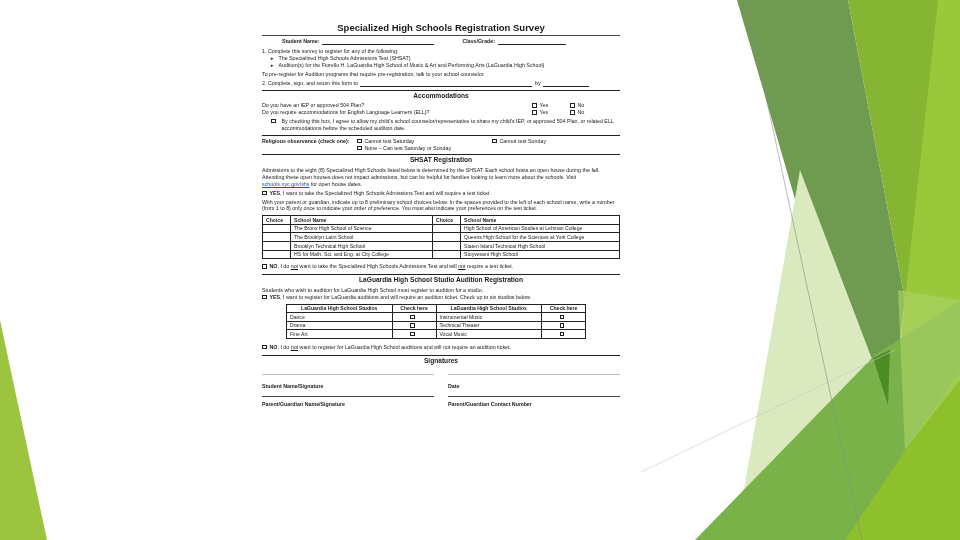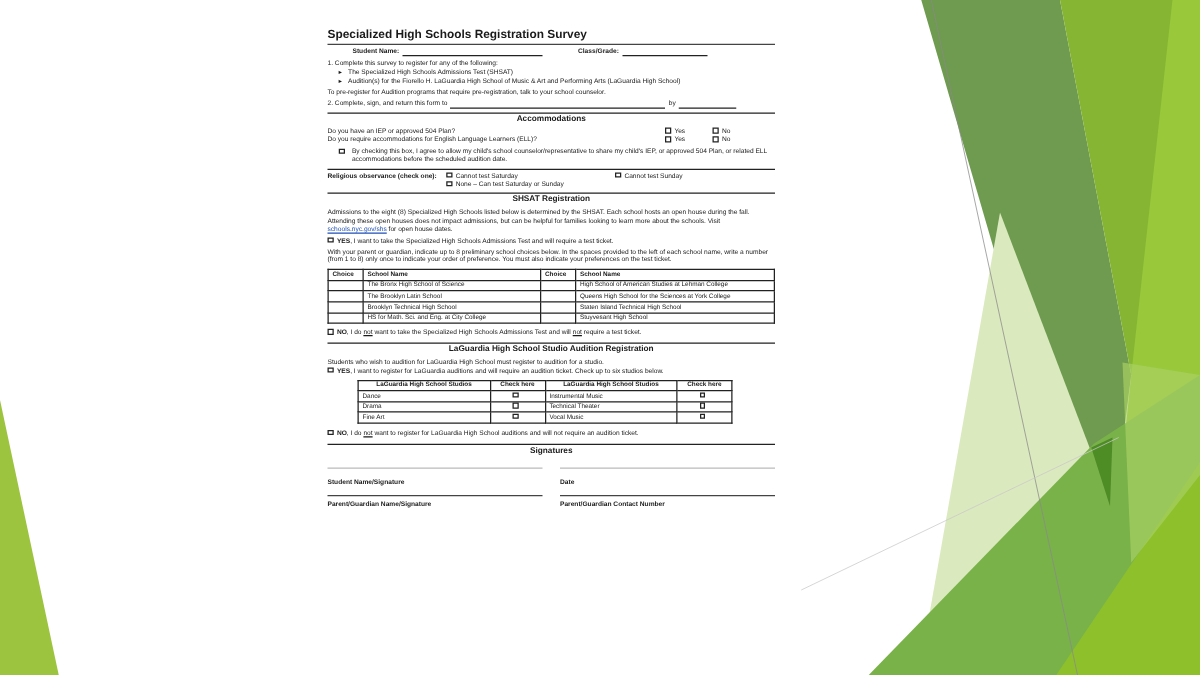--- a/index.html
+++ b/index.html
@@ -3,21 +3,21 @@
 <meta charset="utf-8">
 <style>
   * { box-sizing: border-box; margin: 0; padding: 0; }
   html, body { width: 960px; height: 540px; overflow: hidden; background: #ffffff; }
   body { position: relative; font-family: "Liberation Sans", sans-serif; color: #111; }
   #deco { position: absolute; left: 0; top: 0; width: 960px; height: 540px; }
   .doc {
     position: absolute; left: 262px; top: 22px; width: 358px;
     font-size: 5.3px; line-height: 1.3; color: #1a1a1a;
   }
-  .doc-title { font-weight: bold; font-size: 9.5px; line-height: 1.2; margin-bottom: 2px; }
+  .doc-title { text-align: center; font-weight: bold; font-size: 9.5px; line-height: 1.2; margin-bottom: 2px; }
   .rule-thick { border-top: 1.4px solid #222; }
   .rule-thin { border-top: 0.8px solid #444; }
   .row { display: flex; align-items: flex-end; }
   .b { font-weight: bold; }
   .line-fill { display: inline-block; border-bottom: 0.7px solid #222; height: 6px; vertical-align: bottom; }
   .section-title { text-align: center; font-weight: bold; font-size: 6.6px; margin: 1px 0 2px; }
   .cb { display: inline-block; width: 4.5px; height: 4.5px; border: 0.8px solid #222; margin-right: 3px; vertical-align: -0.5px; }
   .bullet { display: inline-block; margin-right: 4px; font-size: 4.5px; }
   .para { margin: 2px 0; }
   .indent { padding-left: 8px; }

